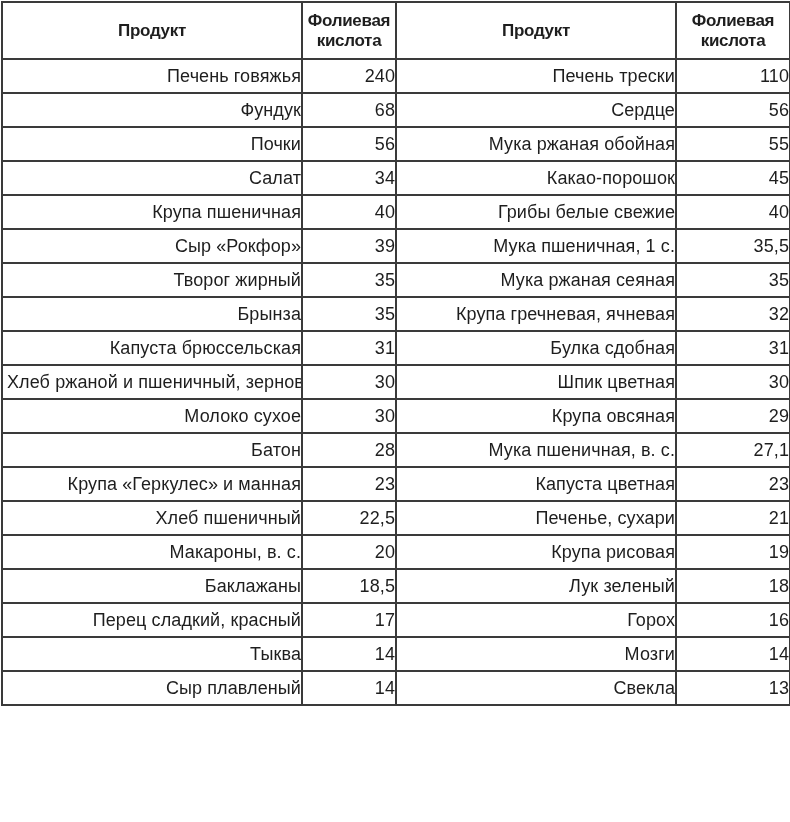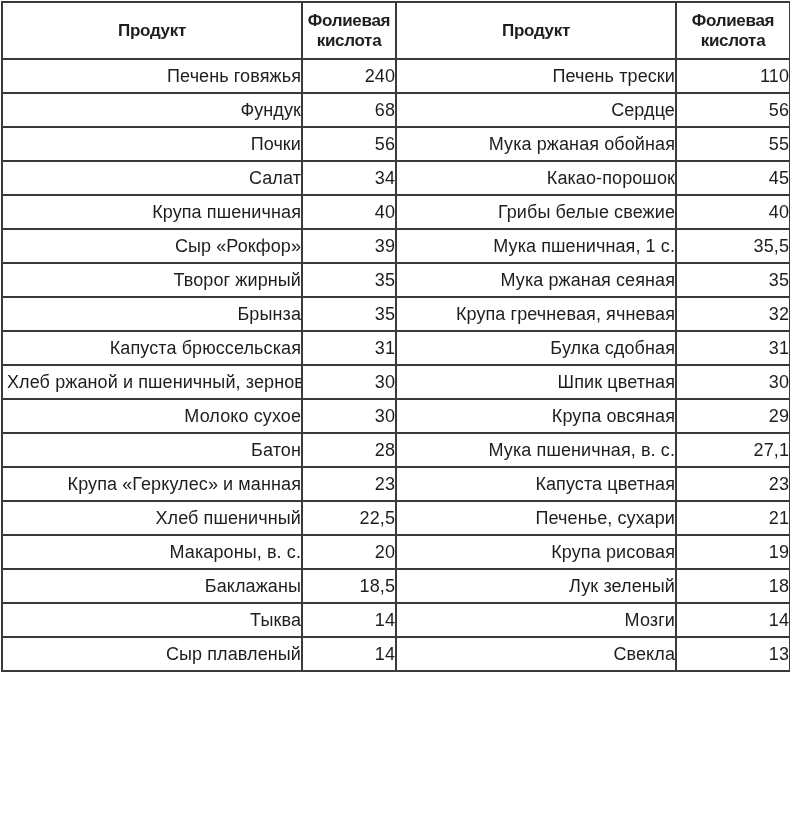--- a/index.html
+++ b/index.html
@@ -175,20 +175,26 @@
         <td class="name">Крупа рисовая</td>
         <td class="val">19</td>
       </tr>
       <tr>
         <td class="name">Баклажаны</td>
         <td class="val">18,5</td>
         <td class="name">Лук зеленый</td>
         <td class="val">18</td>
       </tr>
       <tr>
+        <td class="name">Перец сладкий, красный</td>
+        <td class="val">17</td>
+        <td class="name">Горох</td>
+        <td class="val">16</td>
+      </tr>
+      <tr>
         <td class="name">Тыква</td>
         <td class="val">14</td>
         <td class="name">Мозги</td>
         <td class="val">14</td>
       </tr>
       <tr>
         <td class="name">Сыр плавленый</td>
         <td class="val">14</td>
         <td class="name">Свекла</td>
         <td class="val">13</td>

